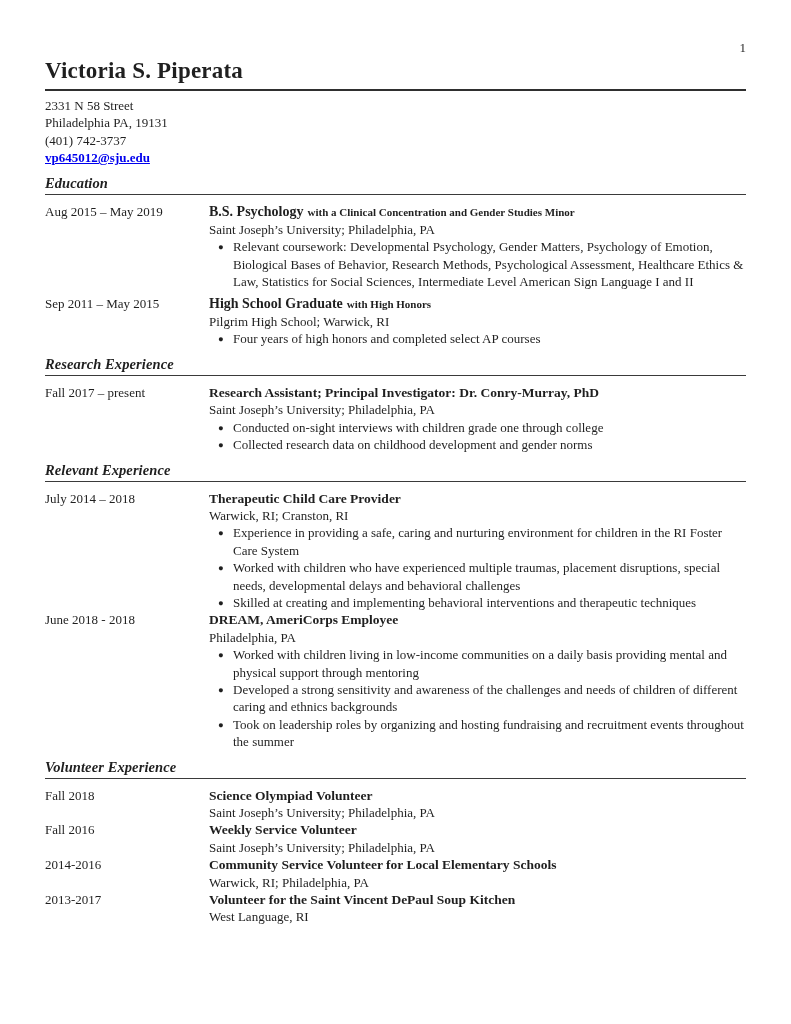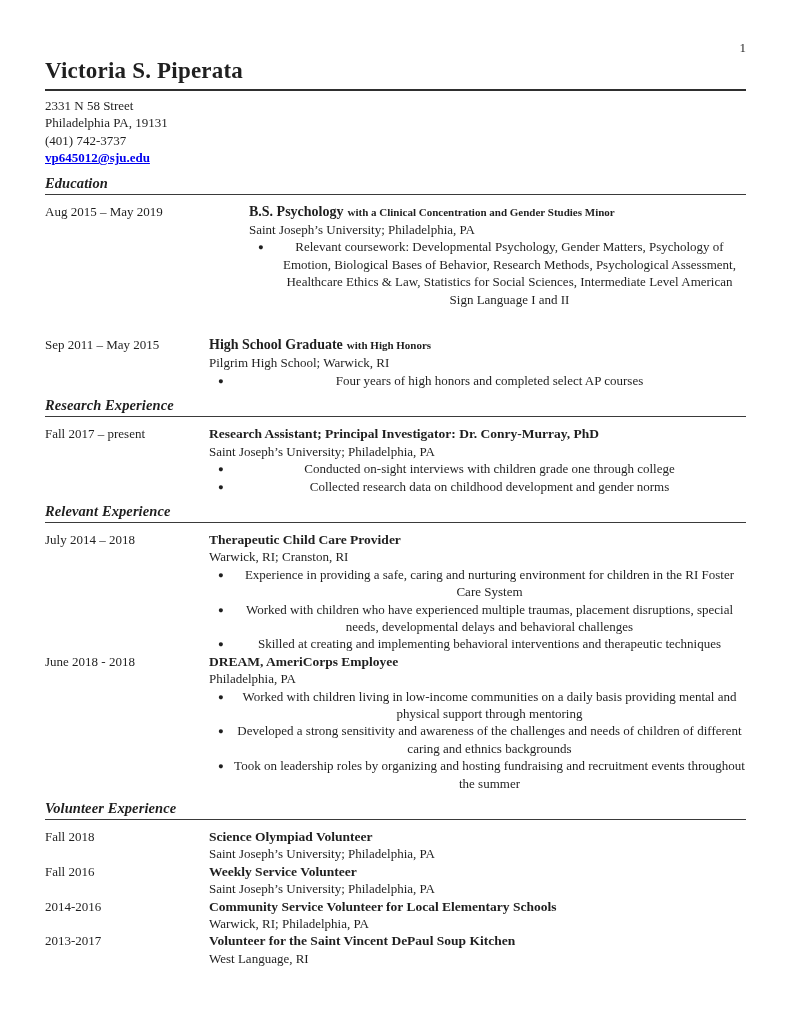--- a/index.html
+++ b/index.html
@@ -58,21 +58,21 @@
     letter-spacing: 0.1px;
   }
   .section-body {
     padding-top: 8px;
   }
   .entry {
     display: flex;
     font-size: 13px;
     line-height: 17.4px;
   }
-  .entry.gap-after { margin-bottom: 28px; gap: 40px; }
+  .entry.gap-after { margin-bottom: 4px; }
   .entry-date {
     width: 164px;
     flex: 0 0 164px;
   }
   .entry-details {
     flex: 1 1 auto;
     min-width: 0;
   }
   .entry-title {
     font-weight: bold;
@@ -85,21 +85,20 @@
     font-size: 11px;
     margin-left: 4px;
   }
   .entry-location {
     font-size: 13px;
   }
   ul.bullets {
     margin: 0;
     padding: 0;
     list-style: none;
-    text-align: center;
   }
   ul.bullets li {
     position: relative;
     padding-left: 24px;
   }
   ul.bullets li::before {
     content: "●";
     position: absolute;
     left: 9px;
     top: 1px;

